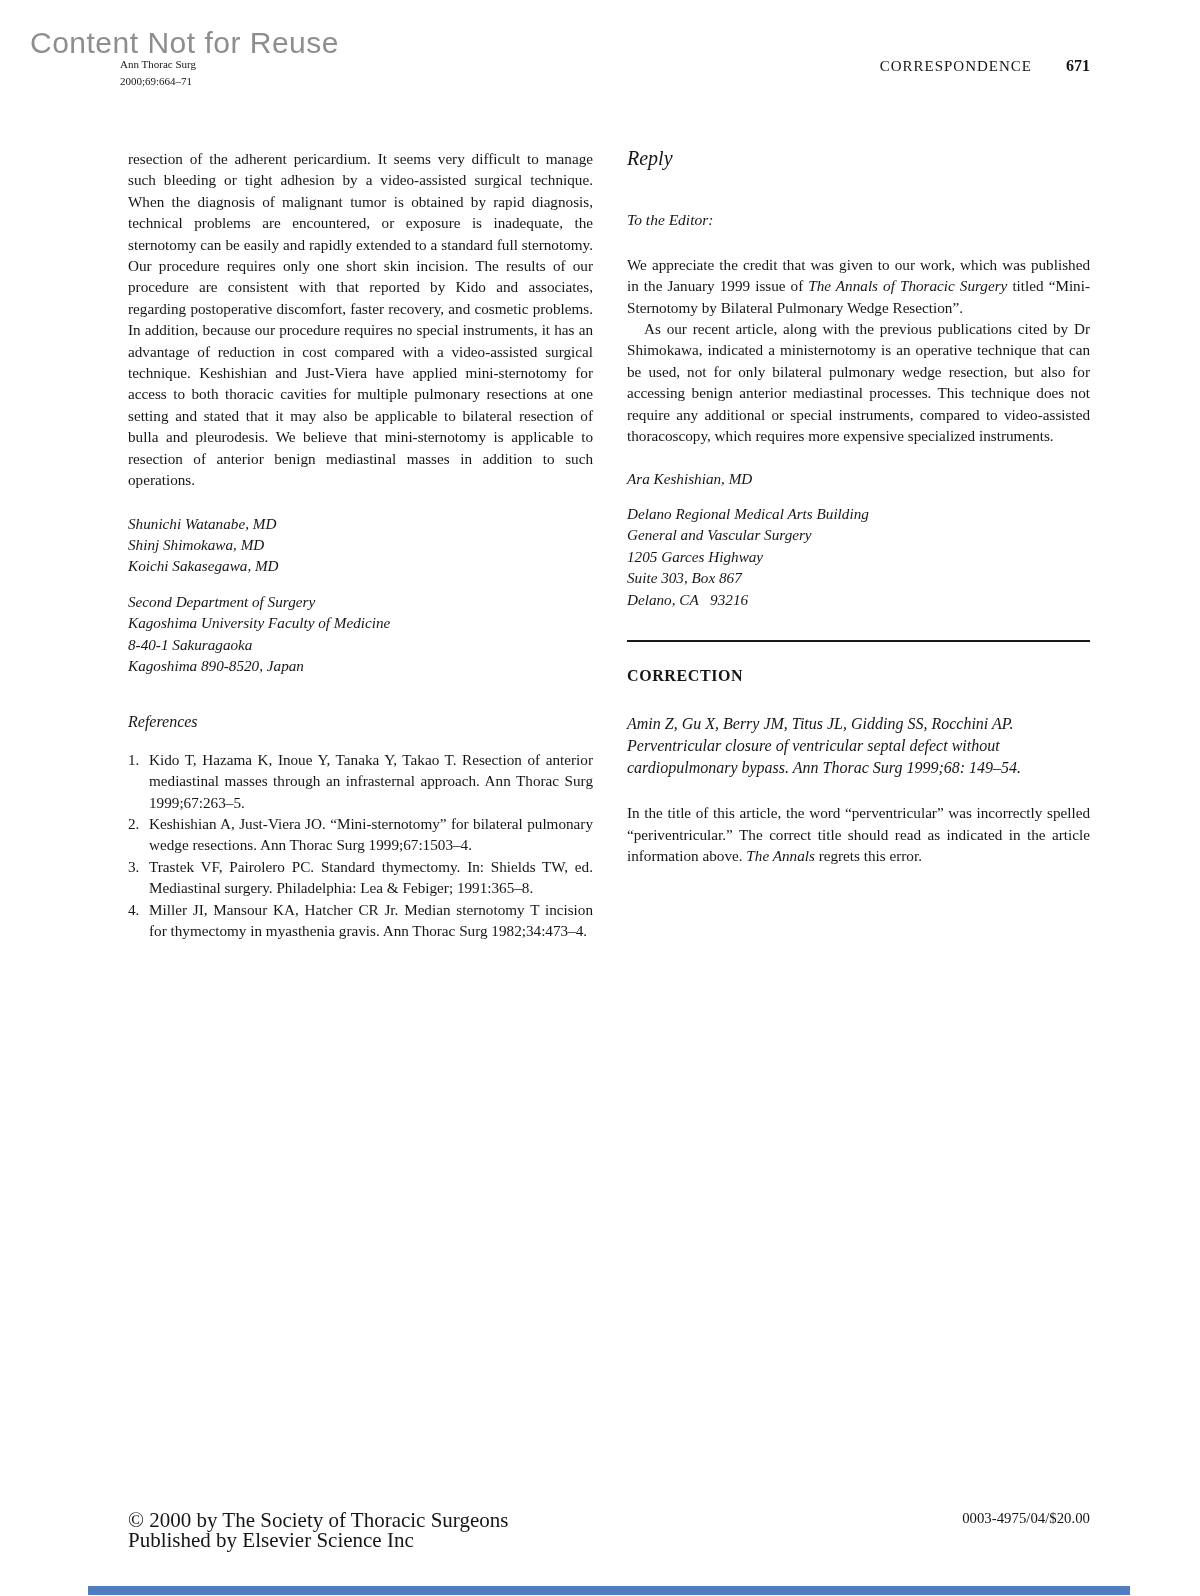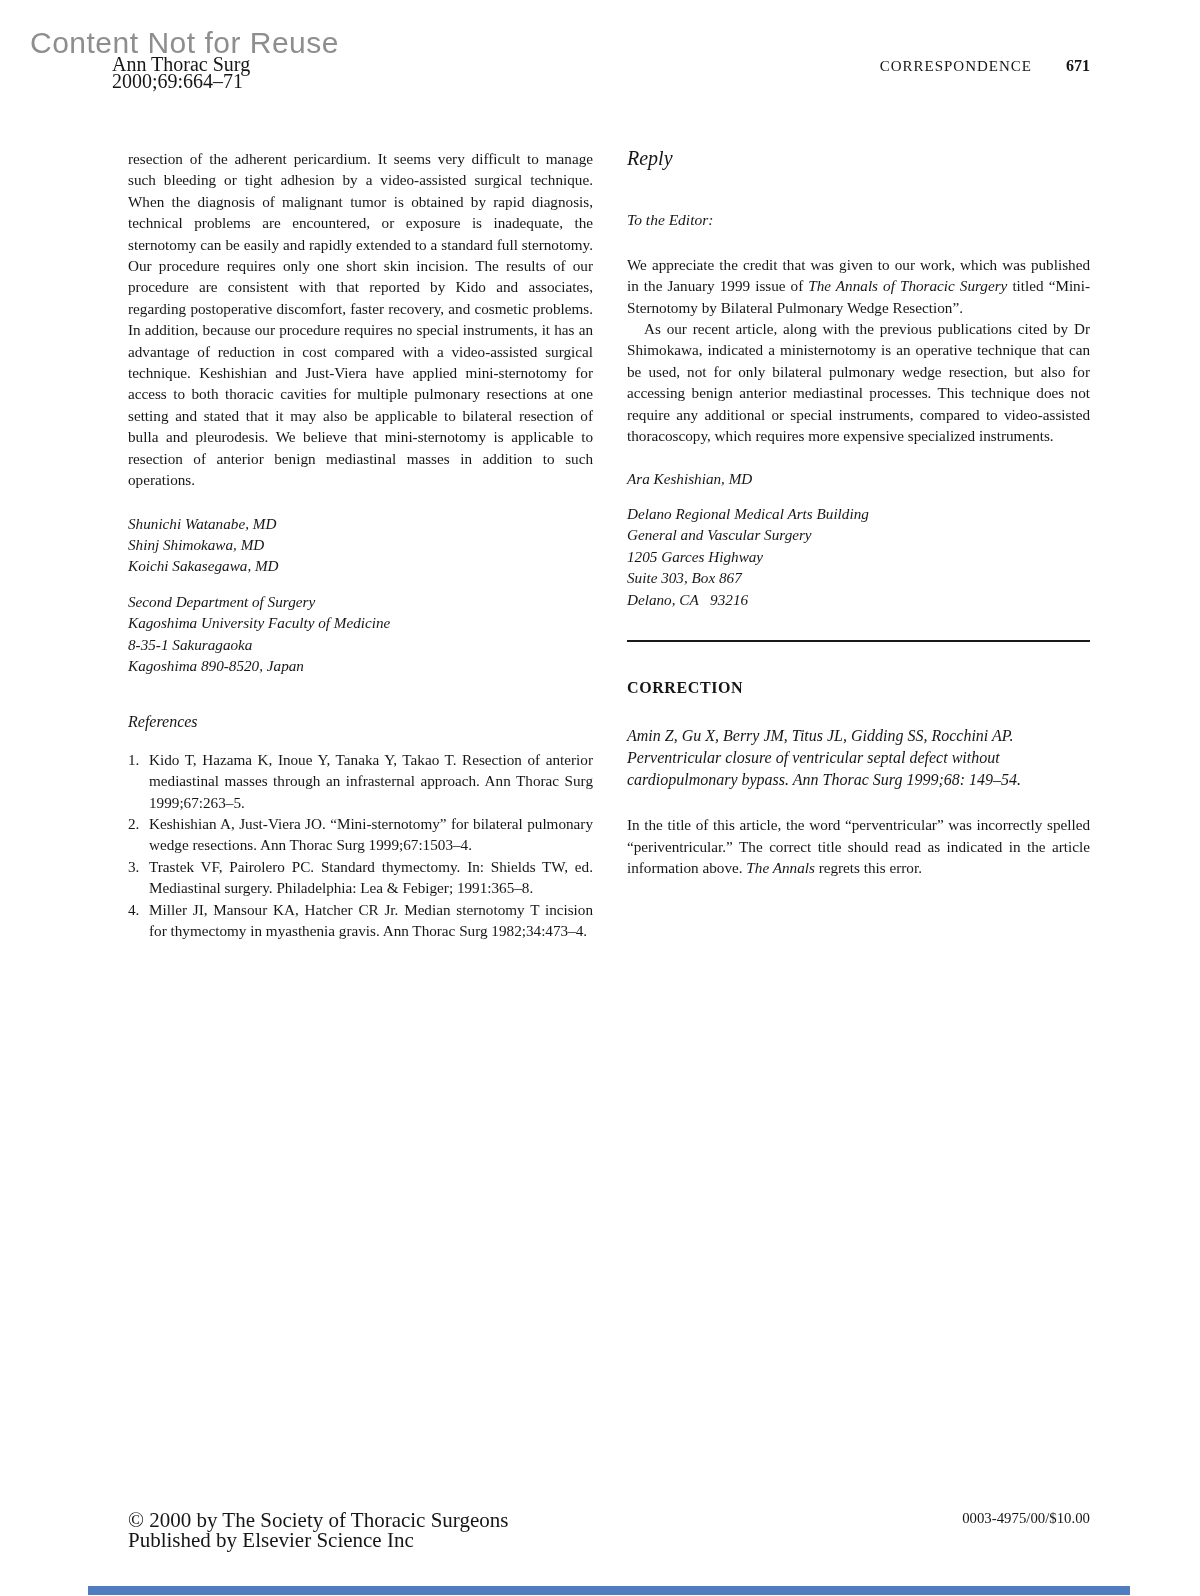--- a/index.html
+++ b/index.html
@@ -14,22 +14,22 @@
   .page { position: relative; width: 1200px; height: 1596px; background: #fff; }
 
   
   .watermark {
     position: absolute; left: 30px; top: 26px;
     font-family: "Liberation Sans", sans-serif;
     font-size: 30px; color: #8e8e8e; font-weight: 400;
     letter-spacing: 0.5px;
   }
   .journal-info {
-    position: absolute; left: 112px; top: 56px;
-    font-size: 20px; line-height: 17px;
+    position: absolute; left: 120px; top: 56px;
+    font-size: 11px; line-height: 17px;
   }
   .running-head {
     position: absolute; right: 110px; top: 57px;
     display: flex; align-items: center; gap: 34px;
     font-size: 15px;
   }
   .running-head .head-label { letter-spacing: 1px; }
   .running-head .page-num { font-weight: bold; font-size: 16px; }
 
   
@@ -63,21 +63,21 @@
   .right-par1 { margin-top: 23px; text-align: justify; }
   .right-sig { font-style: italic; margin-top: 22px; }
   .right-addr { font-style: italic; margin-top: 13px; }
 
   .divider {
     border: none; border-top: 2px solid #1a1a1a;
     margin-top: 30px; width: 100%;
   }
   .correction-heading {
     font-weight: bold; font-size: 16px; letter-spacing: 0.6px;
-    margin-top: 35px;
+    margin-top: 23px;
   }
   .citation {
     font-style: italic; font-size: 16px; line-height: 22px;
     margin-top: 27px;
   }
   .correction-par { margin-top: 23px; text-align: justify; }
 
   
   .footer-left {
     position: absolute; left: 128px; top: 1510px;
@@ -117,21 +117,21 @@
 
       <div class="sig-block">
         <div>Shunichi Watanabe, MD</div>
         <div>Shinj Shimokawa, MD</div>
         <div>Koichi Sakasegawa, MD</div>
       </div>
 
       <div class="addr-block">
         <div>Second Department of Surgery</div>
         <div>Kagoshima University Faculty of Medicine</div>
-        <div>8-35-1 Sakuragaoka</div>
+        <div>8-40-1 Sakuragaoka</div>
         <div>Kagoshima 890-8520, Japan</div>
       </div>
 
       <div class="refs-heading">References</div>
 
       <div>
         <div class="ref-item">
           <span class="ref-num">1.</span>
           <span>Kido T, Hazama K, Inoue Y, Tanaka Y, Takao T. Resection of anterior mediastinal masses through an infrasternal approach. Ann Thorac Surg 1999;67:263–5.</span>
         </div>
@@ -176,17 +176,17 @@
       <p class="correction-par"><span>In the title of this article, the word “perventricular” was incorrectly spelled “periventricular.” The correct title should read as indicated in the article information above. </span><span style="font-style: italic;">The Annals</span><span> regrets this error.</span></p>
     </div>
 
   </div>
 
   <div class="footer-left">
     <div>© 2000 by The Society of Thoracic Surgeons</div>
     <div>Published by Elsevier Science Inc</div>
   </div>
 
-  <div class="footer-right">0003-4975/00/$10.00</div>
+  <div class="footer-right">0003-4975/04/$20.00</div>
 
   <div class="bottom-bar"></div>
 
 </div>
 
 </body></html>

